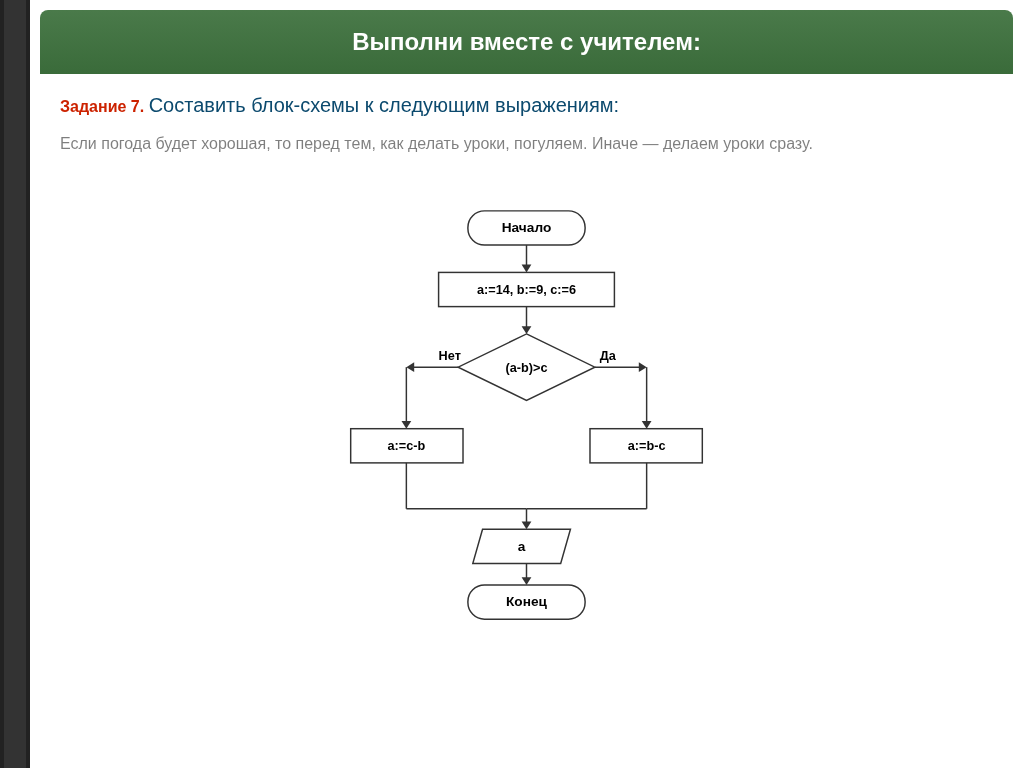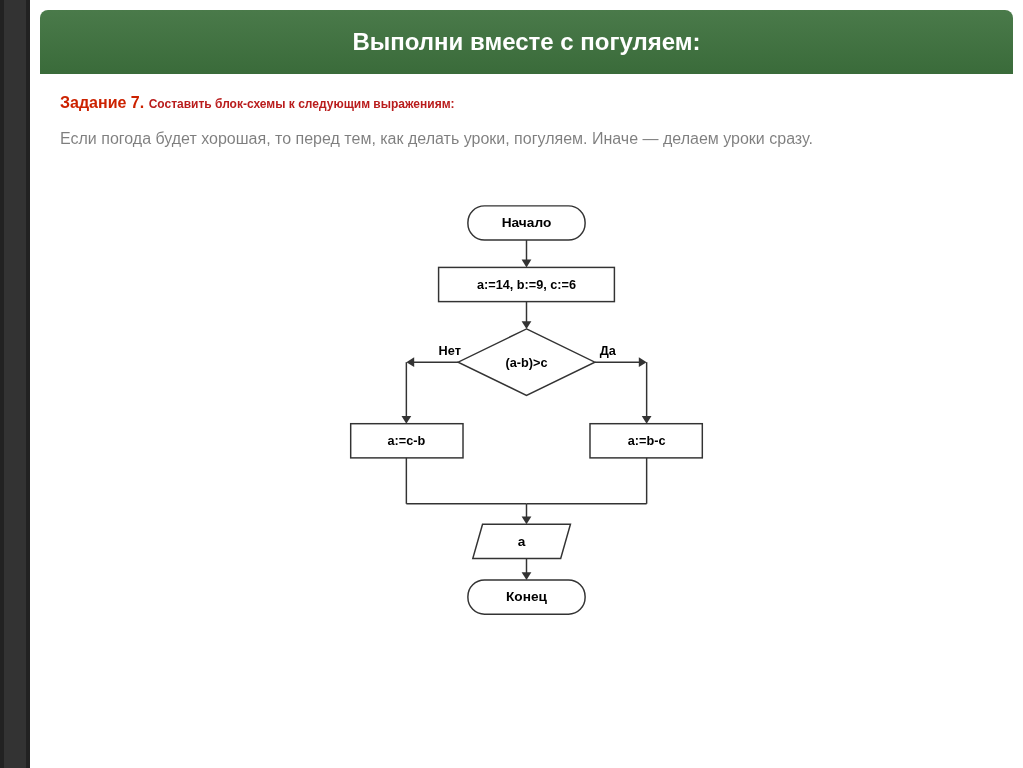--- a/index.html
+++ b/index.html
@@ -61,23 +61,23 @@
     }
 
     
     .task1-label {
       color: #cc2200;
       font-weight: bold;
       font-size: 16px;
       display: inline;
     }
     .task1-text {
-      font-size: 12px;
-      font-weight: bold;
-      color: #b91c1c;
+      font-size: 20px;
+      font-weight: normal;
+      color: #0c4a6e;
       display: inline;
     }
     .task1-row {
       margin-bottom: 15px;
     }
 
     .text-block {
       font-size: 16px;
       color: #000;
       line-height: 1.5;
@@ -154,21 +154,21 @@
 </head>
 <body>
 
 <div class="left-stripe">
   <div class="left-stripe-inner"></div>
 </div>
 
 <div class="main-content">
 
   <div class="header">
-    <span class="header-title">Выполни вместе с погуляем:</span>
+    <span class="header-title">Выполни вместе с учителем:</span>
   </div>
 
   <div class="content">
 
     <div class="task1-row">
       <span class="task1-label">Задание 7.</span>
       <span class="task1-text"> Составить блок-схемы к следующим выражениям:</span>
     </div>
 
 

